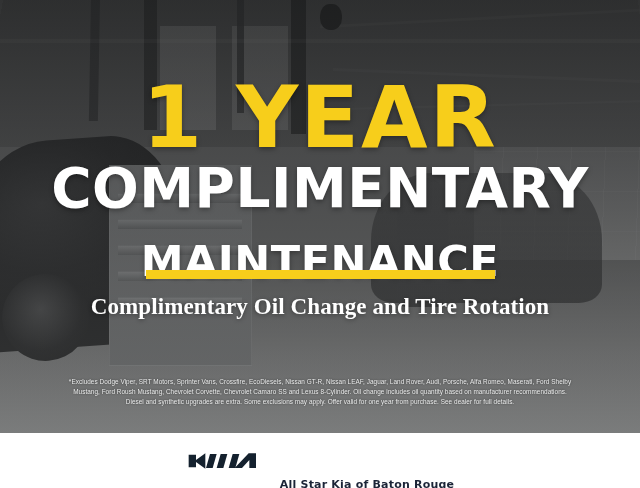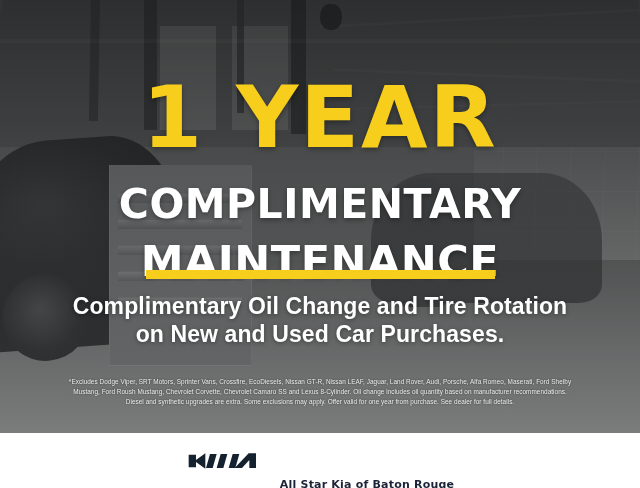--- a/index.html
+++ b/index.html
@@ -136,22 +136,22 @@
   .headline-sub1,
   .headline-sub2 {
     position: absolute;
     left: 0; right: 0;
     color: #ffffff;
     font-weight: bold;
     font-family: "DejaVu Sans", sans-serif;
     text-shadow: 0 2px 5px rgba(0,0,0,.35);
   }
   .headline-sub1 {
-    top: 184px;
-    font-size: 41px;
+    top: 168px;
+    font-size: 55px;
     line-height: 41px;
     letter-spacing: 0.5px;
     text-align: center;
   }
   .headline-sub2 {
     top: 240px;
     font-size: 43px;
     line-height: 43px;
     letter-spacing: 0.5px;
   }
@@ -167,20 +167,21 @@
 
   .offer-line {
     position: absolute;
     left: 0; right: 0;
     color: #ffffff;
     font-weight: bold;
     font-size: 23px;
     line-height: 25px;
     letter-spacing: 0.1px;
     text-shadow: 0 1px 4px rgba(0,0,0,.40);
+    font-family: Liberation Serif, serif;
   }
   .offer-line.l1 { top: 294px; }
   .offer-line.l2 { top: 322px; }
 
   .disclaimer {
     position: absolute;
     top: 377px;
     left: 14px;
     right: 14px;
     color: #eceded;
@@ -248,21 +249,20 @@
     <div class="headline-year">1 YEAR</div>
 
     <div class="headline-sub1">COMPLIMENTARY</div>
 
     <div class="headline-sub2">MAINTENANCE</div>
 
     <div class="divider-bar"></div>
 
     <div class="offer-line l1">Complimentary Oil Change and Tire Rotation</div>
 
-    <div class="offer-line l2">on New and Used Car Purchases.</div>
 
     <div class="disclaimer">
       <div>*Excludes Dodge Viper, SRT Motors, Sprinter Vans, Crossfire, EcoDiesels, Nissan GT-R, Nissan LEAF, Jaguar, Land Rover, Audi, Porsche, Alfa Romeo, Maserati, Ford Shelby</div>
       <div>Mustang, Ford Roush Mustang, Chevrolet Corvette, Chevrolet Camaro SS and Lexus 8-Cylinder. Oil change includes oil quantity based on manufacturer recommendations.</div>
       <div>Diesel and synthetic upgrades are extra. Some exclusions may apply. Offer valid for one year from purchase. See dealer for full details.</div>
     </div>
   </div>
 </div>
 
 <div id="footer">

